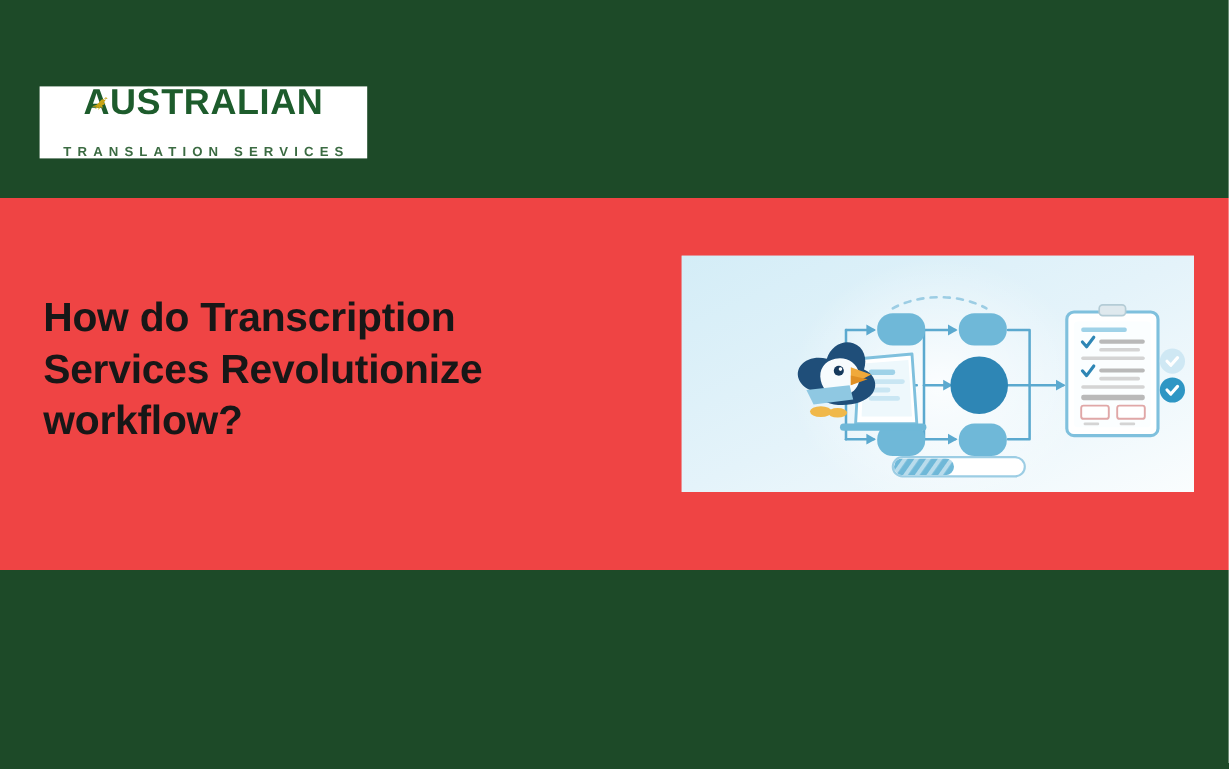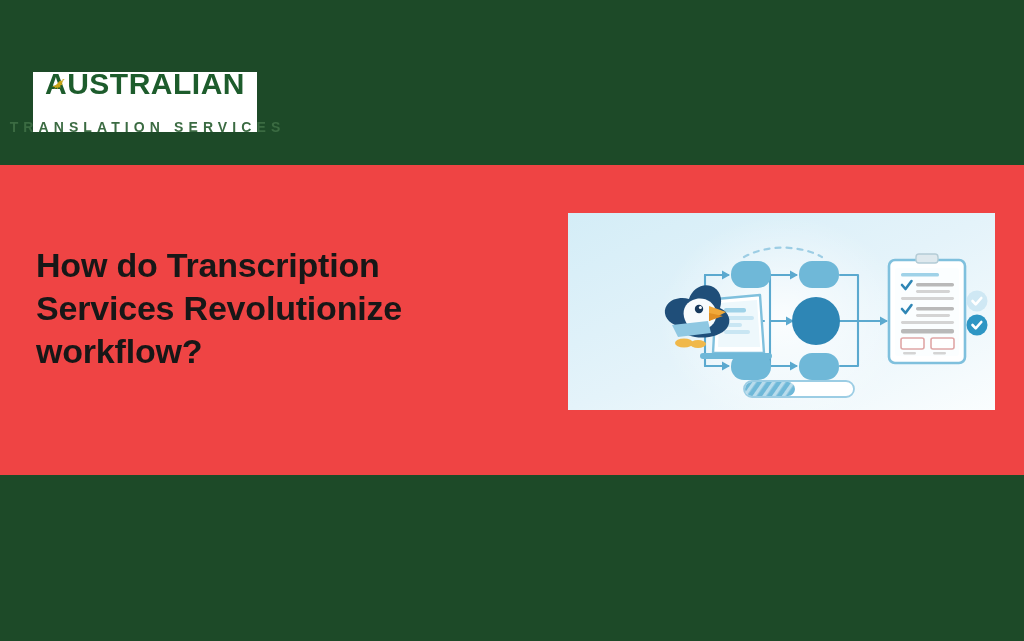--- a/index.html
+++ b/index.html
@@ -10,39 +10,39 @@
     overflow:hidden;
   }
   .page { position:relative; width:1024px; height:641px; background:#fffffd; }
 
   
   .header-band {
     position:absolute; left:0; top:0; width:1024px; height:165px;
     background:#1d4a28;
   }
   .logo-box {
-    position:absolute; left:33px; top:72px; width:224px; height:60px;
+    position:absolute; left:33px; top:72px; width:273px; height:60px;
     background:#ffffff;
     display:flex; flex-direction:column;
     align-items:center; justify-content:center;
   }
   .logo-wordmark {
     position:relative;
     font-size:30px; font-weight:700; letter-spacing:0.5px;
     color:#1d5c2c; line-height:1;
     font-family:"Liberation Sans", sans-serif;
     white-space:nowrap;
   }
   .kangaroo-icon {
     position:absolute; left:5px; top:9px;
     width:17px; height:15px;
   }
   .logo-subtitle {
     margin-top:20px;
-    font-size:14px; font-weight:700;
+    font-size:11px; font-weight:700;
     letter-spacing:5.1px;
     color:#3b6b42;
     white-space:nowrap;
     padding-left:5px;
   }
 
   
   .middle-section {
     position:absolute; left:0; top:165px; width:1024px; height:310px;
     background:#ef4444;

